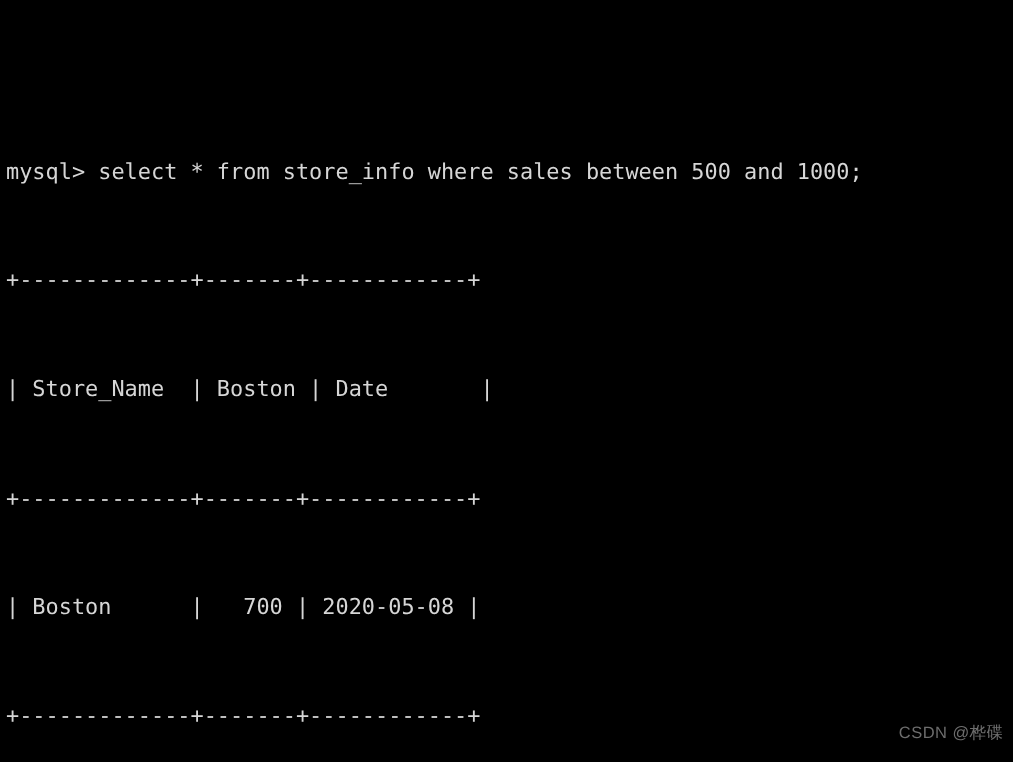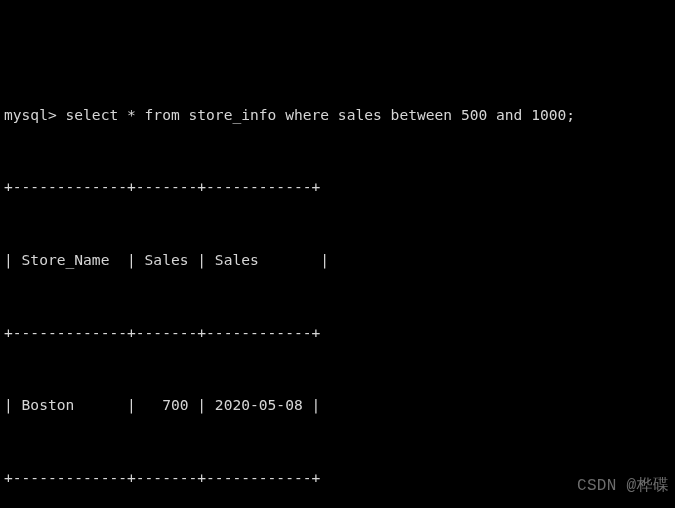--- a/index.html
+++ b/index.html
@@ -33,36 +33,36 @@
   .term-line {
     white-space: pre;
     min-height: 24.2px;
     font-family: "DejaVu Sans Mono", "Liberation Mono", monospace;
   }
   .watermark {
     position: absolute;
     right: 6px;
     bottom: 12px;
     color: #6d6d6d;
-    font-family: Liberation Mono, monospace;
-    font-size: 16px;
+    font-family: Liberation Sans, sans-serif;
+    font-size: 11px;
     letter-spacing: 0.3px;
     white-space: pre;
     pointer-events: none;
   }
 </style>
 </head>
 <body>
 
 <div id="terminal">
 
   
   <div class="term-line">mysql&gt; select * from store_info where sales between 500 and 1000;</div>
   <div class="term-line">+-------------+-------+------------+</div>
-  <div class="term-line">| Store_Name  | Sales | Sales       |</div>
+  <div class="term-line">| Store_Name  | Boston | Date       |</div>
   <div class="term-line">+-------------+-------+------------+</div>
   <div class="term-line">| Boston      |   700 | 2020-05-08 |</div>
   <div class="term-line">+-------------+-------+------------+</div>
   
   
 
   
   
   
   

